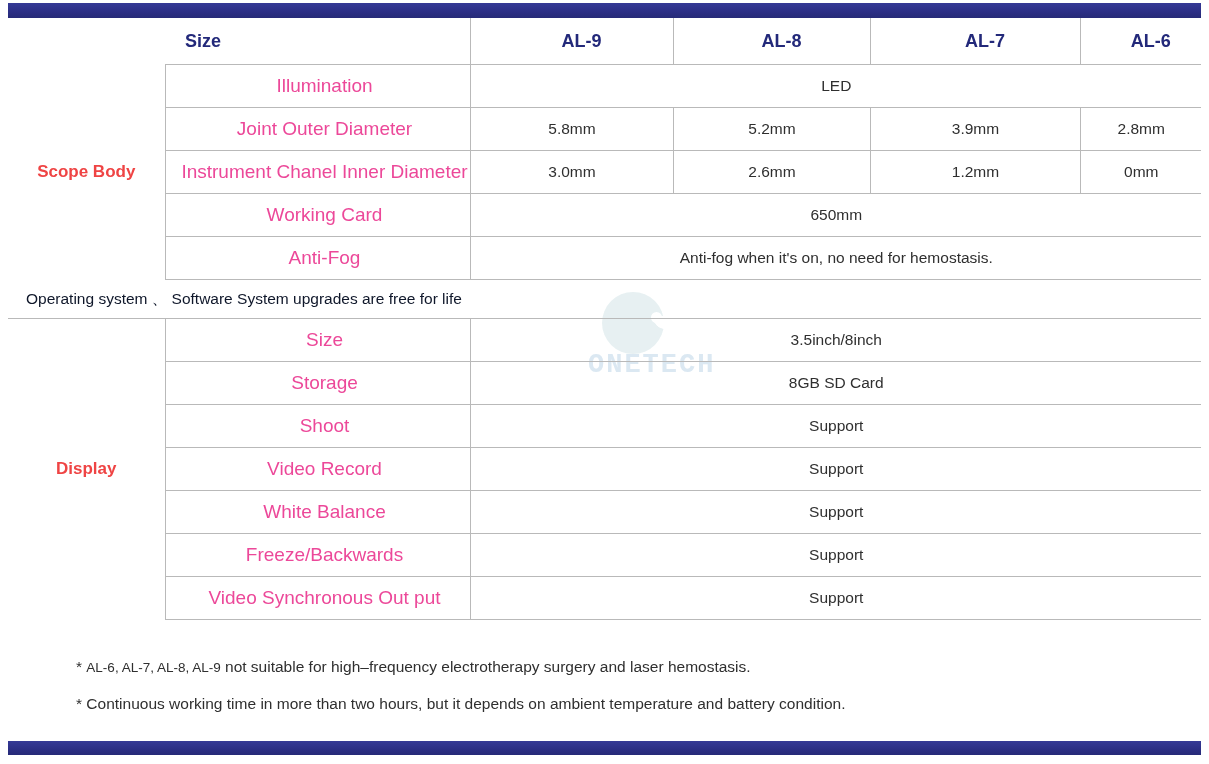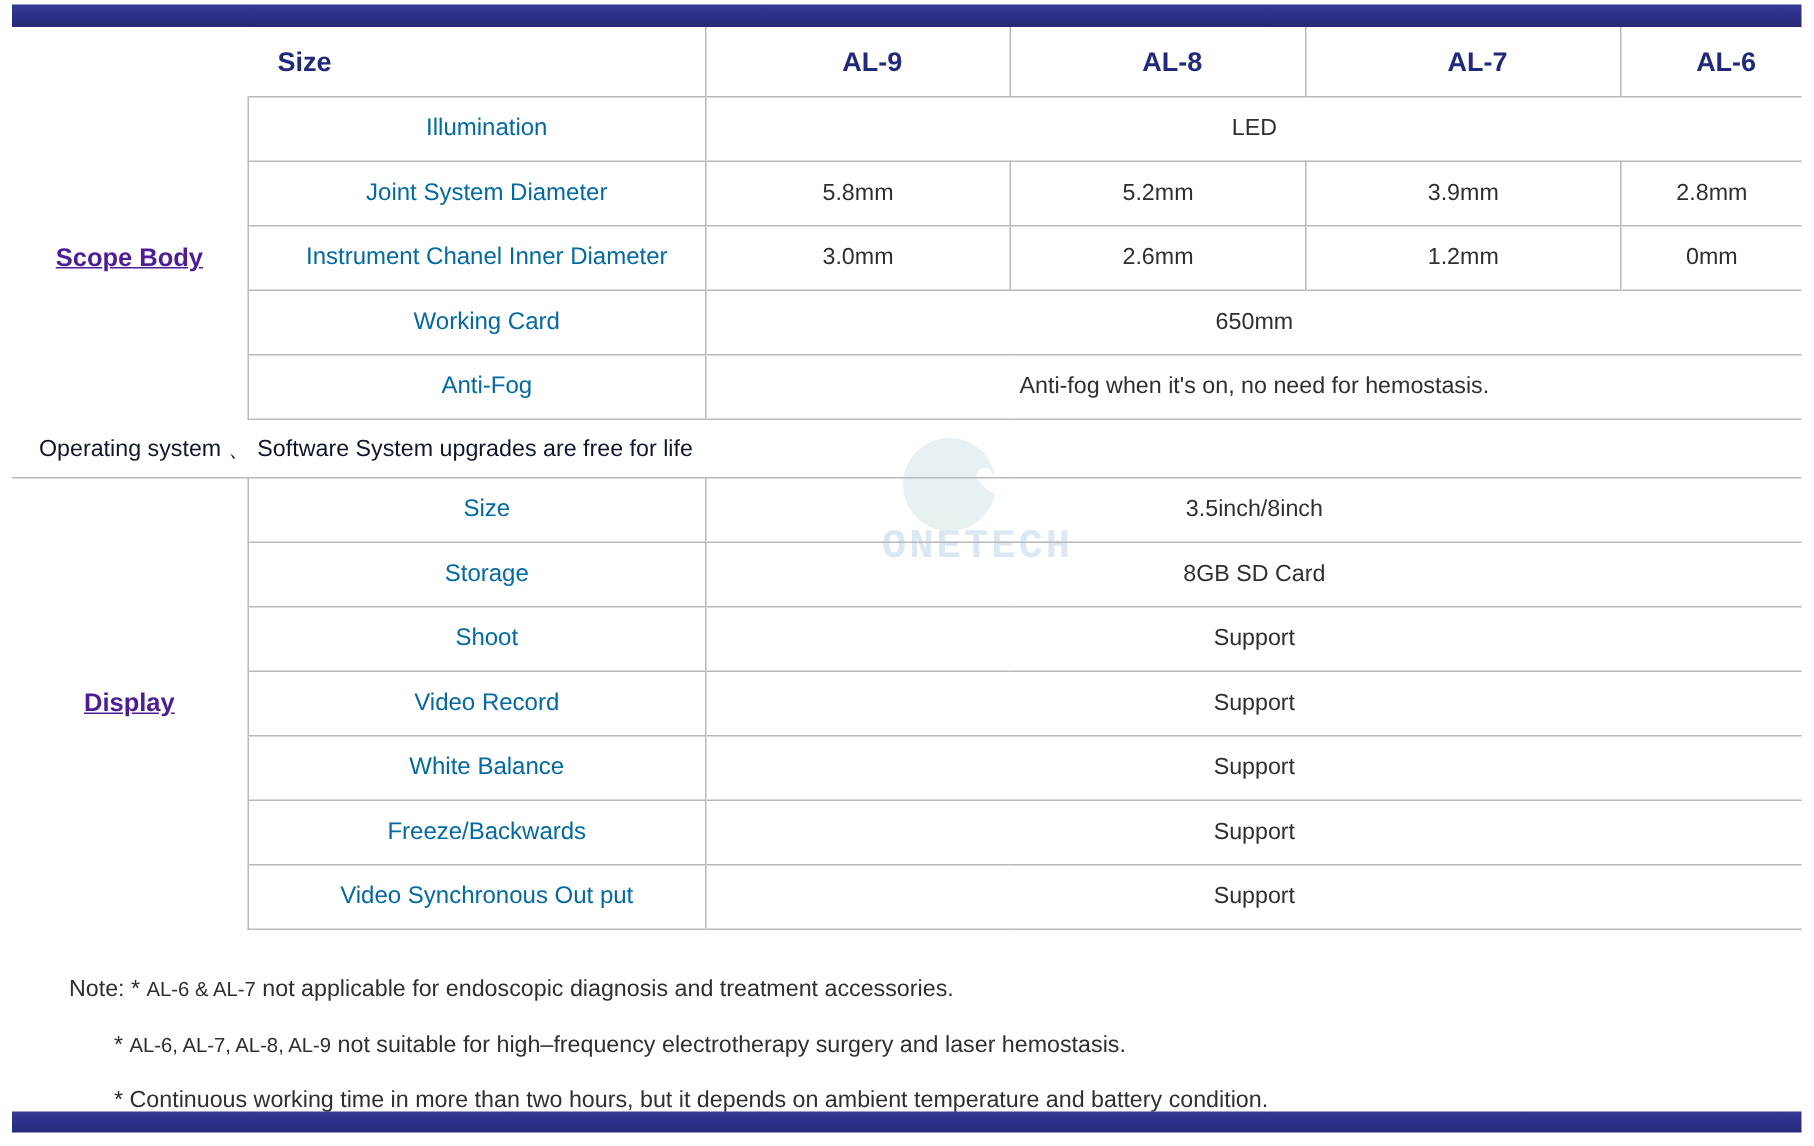--- a/index.html
+++ b/index.html
@@ -132,32 +132,31 @@
     font-size: 18px;
     font-weight: bold;
     color: #23297a;
     padding-left: 20px;
   }
 
   
   .group-label {
     font-size: 17px;
     font-weight: bold;
-    color: #4c1d95;
+    color: #ef4444;
     text-align: center;
     vertical-align: middle;
-    text-decoration: underline;
   }
 
   
   tr.body-row td { height: 42px; }
   .feature-text {
     padding-left: 14px;
-    font-size: 16px;
-    color: #0369a1;
+    font-size: 19px;
+    color: #ec4899;
   }
   .value-text {
     padding-left: 1px;
     font-size: 15.5px;
     color: #2f2f2f;
   }
 
   
   tr.os-row td { height: 38px; }
   .os-text {
@@ -234,21 +233,21 @@
         <td class="line-bottom line-left">
           <div class="feature-text">Illumination</div>
         </td>
         <td class="line-bottom line-left" colspan="4">
           <div class="value-text">LED</div>
         </td>
       </tr>
 
       <tr class="body-row">
         <td class="line-bottom line-left">
-          <div class="feature-text">Joint System Diameter</div>
+          <div class="feature-text">Joint Outer Diameter</div>
         </td>
         <td class="line-bottom line-left">
           <div class="value-text">5.8mm</div>
         </td>
         <td class="line-bottom line-left">
           <div class="value-text">5.2mm</div>
         </td>
         <td class="line-bottom line-left">
           <div class="value-text">3.9mm</div>
         </td>
@@ -360,26 +359,20 @@
         </td>
         <td class="line-bottom line-left" colspan="4">
           <div class="value-text">Support</div>
         </td>
       </tr>
 
     </tbody>
   </table>
 
   <div class="notes">
-    <div class="note-line n1">
-      <span>Note:</span>
-      <span>*</span>
-      <span class="note-small">AL-6 &amp; AL-7</span>
-      <span>not applicable for endoscopic diagnosis and treatment accessories.</span>
-    </div>
     <div class="note-line n2">
       <span>*</span>
       <span class="note-small">AL-6, AL-7, AL-8, AL-9</span>
       <span>not suitable for high–frequency electrotherapy surgery and laser hemostasis.</span>
     </div>
     <div class="note-line n3">
       <span>*</span>
       <span>Continuous working time in more than two hours, but it depends on ambient temperature and battery condition.</span>
     </div>
   </div>

